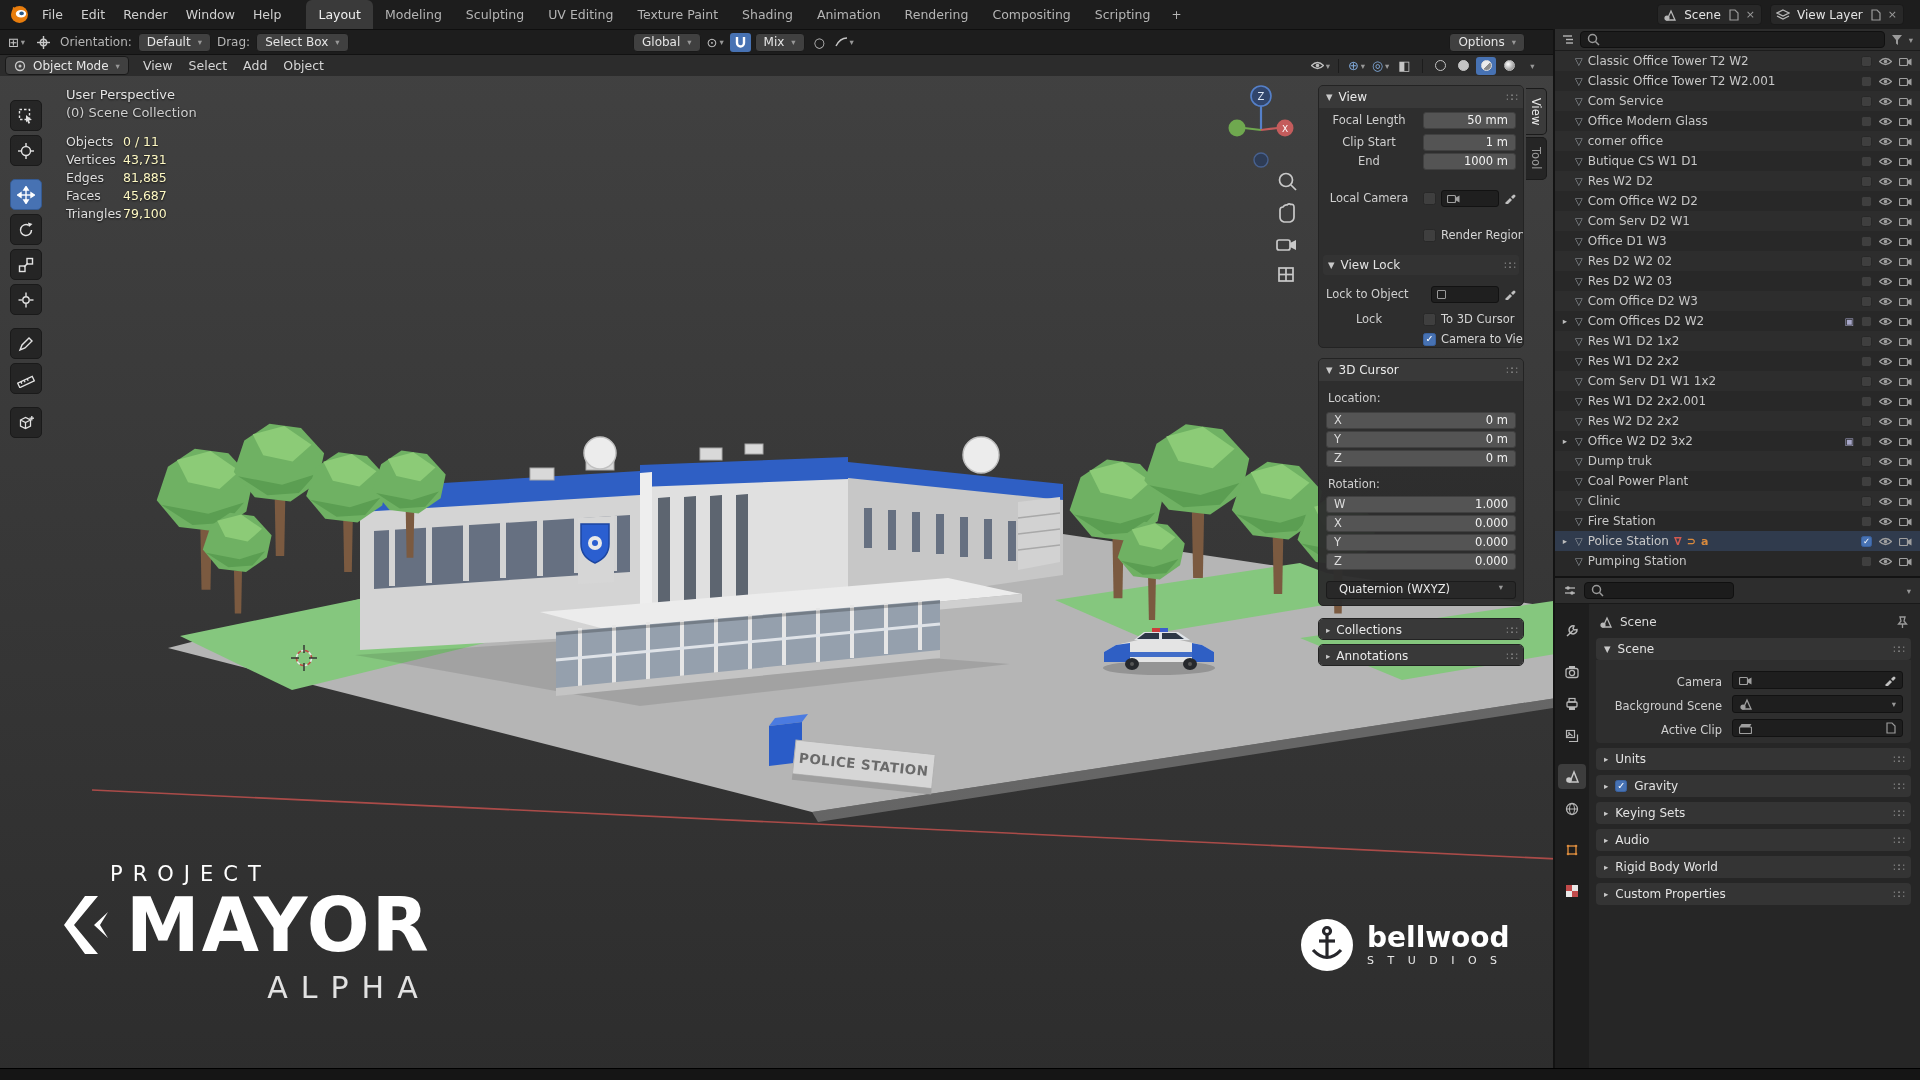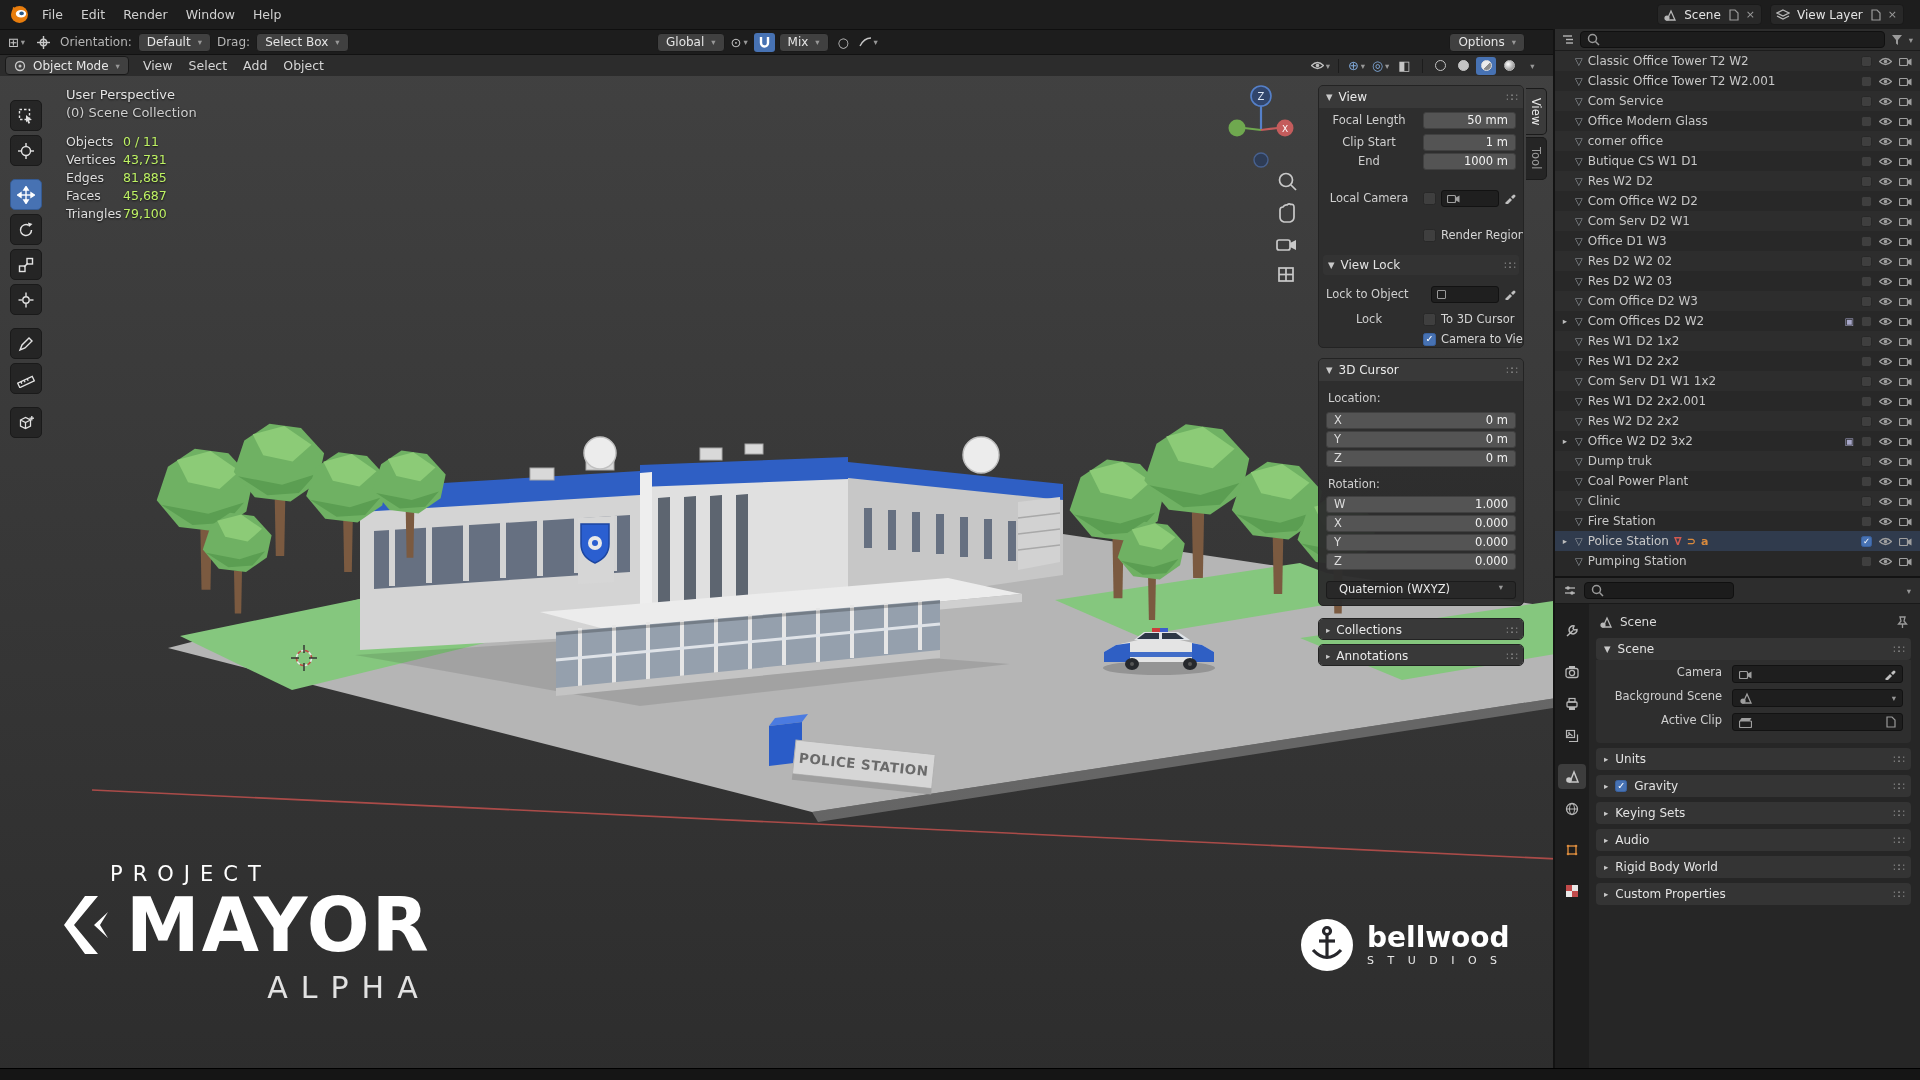--- a/index.html
+++ b/index.html
@@ -19,21 +19,21 @@
 .tb-group{display:flex;align-items:center;background:#282828;border:1px solid #191919;border-radius:4px;height:21px;padding:0 5px;gap:5px}
 .tb-group .lbl{font-size:12px;color:#e3e3e3;padding:0 2px;white-space:nowrap}
 .mini-btn{color:#9a9a9a;font-size:11px;line-height:1;padding:0 1px}
 
 #toolheader{position:absolute;left:0;top:29px;width:1553px;height:25px;background:#1d1d1d;border-top:1px solid #0f0f0f;display:flex;align-items:center;padding:0 6px;gap:6px;z-index:35}
 .th-label{color:#b5b5b5;font-size:12px;white-space:nowrap}
 .dropdown{display:flex;align-items:center;gap:7px;background:#404040;border:1px solid #191919;border-radius:4px;height:19px;padding:0 8px;color:#e5e5e5;font-size:12px;white-space:nowrap}
 .dd-caret{color:#989898;font-size:8.5px}
 .icon-btn{display:flex;align-items:center;justify-content:center;min-width:21px;height:19px;border-radius:3px;color:#c5c5c5;gap:2px}
 .icon-btn.blue{background:#4772b3}
-.th-center{position:absolute;left:657px;display:flex;align-items:center;gap:4px}
+.th-center{position:absolute;left:633px;display:flex;align-items:center;gap:4px}
 .th-right{position:absolute;right:28px;display:flex;align-items:center}
 .glyph{font-size:13px;color:#c5c5c5;line-height:1}
 
 #vpheader{position:absolute;left:0;top:54px;width:1553px;height:22px;background:#2c2c2c;border-top:1px solid #121212;display:flex;align-items:center;padding:0 5px;gap:2px;z-index:35}
 .vp-menu{padding:2px 8px;color:#d5d5d5;font-size:12.5px;border-radius:3px;white-space:nowrap}
 .vph-right{margin-left:auto;display:flex;align-items:center;gap:3px;padding-right:5px}
 .shade-btn{width:20px;height:18px;border-radius:3px;display:flex;align-items:center;justify-content:center}
 .shade-btn.active{background:#4772b3}
 .sphere{width:11px;height:11px;border-radius:50%;border:1.5px solid #c4c4c4}
 .sphere.solid{background:#c4c4c4;border-color:#c4c4c4}
@@ -43,21 +43,21 @@
 
 #toolbar{position:absolute;left:10px;top:100px;display:flex;flex-direction:column;gap:4px;z-index:20}
 .tool-btn{width:32px;height:31px;background:rgba(36,36,36,.94);border:1px solid #1a1a1a;border-radius:5px;display:flex;align-items:center;justify-content:center}
 .tool-btn.active{background:#4772b3;border-color:#355a91}
 .tool-btn.gap{margin-top:9px}
 
 #vp-stats{position:absolute;left:66px;top:86px;z-index:15;color:#e3e3e3;text-shadow:0 1px 2px rgba(0,0,0,.75);font-size:13px;line-height:18px}
 #vp-stats .sub{color:#cfcfcf;margin-bottom:11px}
 .stat-row{display:flex;height:18px;font-size:12.5px}
 .stat-label{width:57px;color:#dedede}
-.stat-value{color:#bef264}
+.stat-value{color:#fef9c3}
 
 #npanel{position:absolute;left:1318px;top:85px;width:206px;height:580px;z-index:25;font-size:12px}
 .np-block{position:absolute;left:0;width:206px;background:rgba(45,45,45,.97);border:1px solid #232323;border-radius:5px;overflow:hidden}
 .np-header{height:22px;display:flex;align-items:center;gap:6px;padding:0 7px;background:#393939;color:#eaeaea;font-size:12px}
 .np-subheader{position:absolute;left:4px;right:4px;height:20px;display:flex;align-items:center;gap:6px;padding:0 5px;background:#333;border-radius:3px;color:#e2e2e2}
 .np-caret{font-size:8.5px;color:#c9c9c9}
 .np-dots{margin-left:auto;color:#7d7d7d;font-size:11px;letter-spacing:-2px}
 .np-row{position:absolute;left:7px;right:7px;height:18px;display:flex;align-items:center;gap:5px}
 .np-label{flex:0 0 92px;text-align:center;padding-right:6px;color:#cfcfcf;font-size:11.5px;white-space:nowrap}
 .np-label.left{text-align:left;flex:0 0 100px}
@@ -97,21 +97,21 @@
 #prop-header .search-box{flex:0 0 150px}
 #prop-tabs{position:absolute;left:0;top:26px;bottom:0;width:34px;background:#1e1e1e;display:flex;flex-direction:column;align-items:center;padding-top:14px;gap:7px}
 .prop-tab{width:28px;height:25px;border-radius:4px;display:flex;align-items:center;justify-content:center}
 .prop-tab.active{background:#3d3d3d}
 .prop-tab.grp{margin-top:9px}
 #prop-content{position:absolute;left:34px;top:26px;right:0;bottom:0;padding:7px 9px 0 7px;overflow:hidden}
 .crumb{display:flex;align-items:center;gap:7px;height:22px;color:#dadada;padding:0 3px}
 .crumb .pin{margin-left:auto}
 .panel-header{height:22px;background:#343434;border-radius:4px;display:flex;align-items:center;gap:7px;padding:0 8px;color:#e3e3e3;margin-top:5px;font-size:12px}
 .panel-body{background:#2e2e2e;border-radius:0 0 4px 4px;padding:5px 4px 6px}
-.prop-row{display:flex;align-items:flex-start;height:24px}
+.prop-row{display:flex;align-items:flex-end;height:24px}
 .prop-label{flex:0 0 132px;text-align:right;padding-right:10px;color:#cfcfcf;font-size:11.5px;white-space:nowrap}
 .prop-field{flex:1;height:18px;background:#1e1e1e;border:1px solid #121212;border-radius:3px;display:flex;align-items:center;gap:6px;padding:0 6px;color:#bbb;margin-right:4px}
 .prop-field .spacer{flex:1}
 
 #statusbar{position:absolute;left:0;top:1068px;width:1920px;height:12px;background:#151515;border-top:1px solid #000;z-index:40}
 
 #watermark{position:absolute;left:64px;top:862px;z-index:14;color:#fff}
 .wm-project{font-size:21px;letter-spacing:10px;margin-left:46px;margin-bottom:2px}
 .wm-row{display:flex;align-items:center;gap:6px}
 .wm-title{font-size:74px;font-weight:bold;letter-spacing:2px;line-height:1}
@@ -314,20 +314,33 @@
           <ellipse cx="11.6" cy="8.4" rx="2.3" ry="1.8" fill="#265787"></ellipse>
           <path d="M1.5,12 q3.5,-6.5 8.5,-7.5 l-7,-2.5 z" fill="#e87d0d"></path>
         </svg>
     </span>
     <div id="menubar-menus" style="display:flex">
         <div class="menu-item">File</div>
         <div class="menu-item">Edit</div>
         <div class="menu-item">Render</div>
         <div class="menu-item">Window</div>
         <div class="menu-item">Help</div>
+      </div>
+    <div id="workspace-tabs">
+        <div class="ws-tab active">Layout</div>
+        <div class="ws-tab">Modeling</div>
+        <div class="ws-tab">Sculpting</div>
+        <div class="ws-tab">UV Editing</div>
+        <div class="ws-tab">Texture Paint</div>
+        <div class="ws-tab">Shading</div>
+        <div class="ws-tab">Animation</div>
+        <div class="ws-tab">Rendering</div>
+        <div class="ws-tab">Compositing</div>
+        <div class="ws-tab">Scripting</div>
+        <div class="ws-add">+</div>
       </div>
     <div id="topbar-right">
       <div class="tb-group">
         <span>
             <svg width="14" height="12">
               <polygon points="4,11 8,2 12,11" fill="none" stroke="#b8b8b8" stroke-width="1.3"></polygon>
               <circle cx="4" cy="9" r="2.6" fill="#b8b8b8"></circle>
             </svg>
           </span>
         <span class="lbl">Scene</span>

